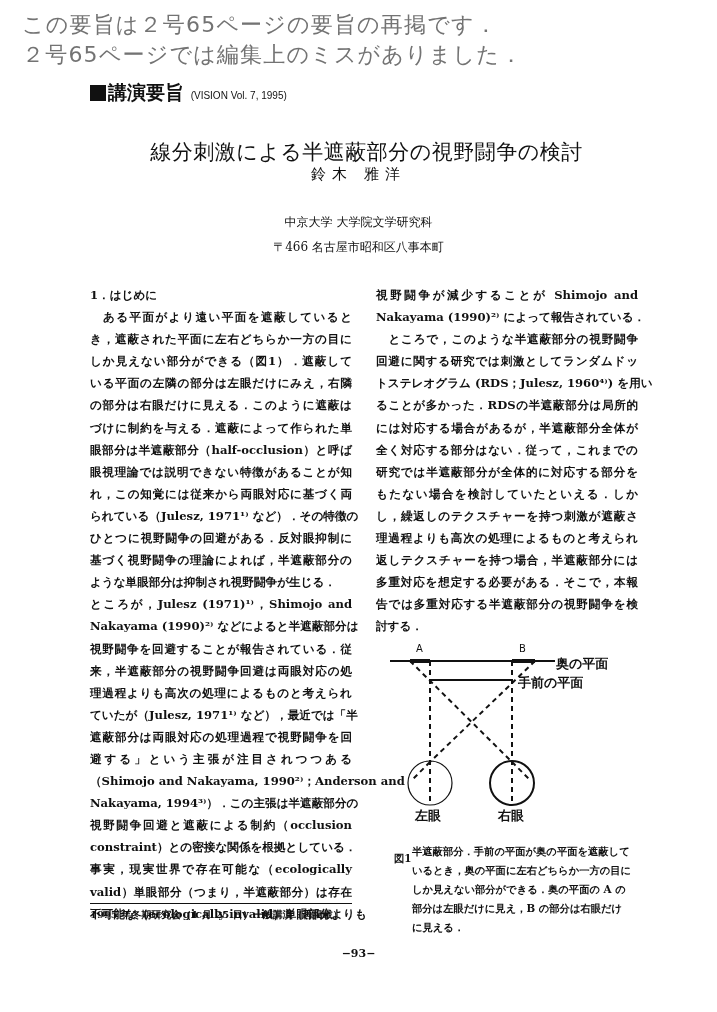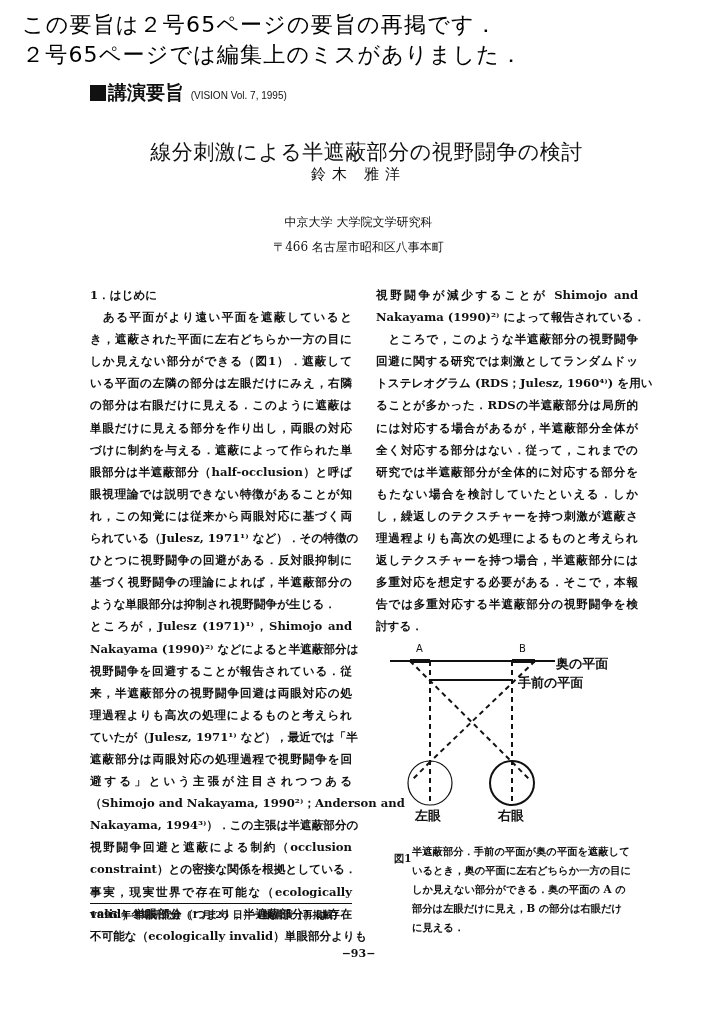--- a/index.html
+++ b/index.html
@@ -1,17 +1,17 @@
 <!DOCTYPE html>
 <html><head>
 <meta charset="utf-8">
 <style>
   html, body { margin:0; padding:0; background:#ffffff; }
   body { width:717px; height:1012px; position:relative; overflow:hidden; color:#111; font-family:"DejaVu Serif", serif; }
-  .notice { position:absolute; left:22px; font-family:"DejaVu Sans", sans-serif; font-size:22px; letter-spacing:1.2px; color:#000000; white-space:nowrap; }
+  .notice { position:absolute; left:22px; font-family:"DejaVu Sans", sans-serif; font-size:22px; letter-spacing:1.2px; color:#737373; white-space:nowrap; }
   .notice.l1 { top:10px; }
   .notice.l2 { top:40px; }
   .section-head { position:absolute; left:90px; top:80px; font-family:"DejaVu Sans", sans-serif; font-weight:bold; font-size:19px; white-space:nowrap; }
   .section-head .sq { display:inline-block; width:16px; height:16px; background:#111; vertical-align:-2px; margin-right:2px; }
   .section-head .vol { font-size:10px; font-weight:normal; font-family:"Liberation Sans", sans-serif; }
   .title { position:absolute; left:0; width:717px; top:138px; text-align:center; font-size:21px; letter-spacing:0.5px;margin-left:8px; }
   .author { position:absolute; left:0; width:717px; top:165px; text-align:center; font-size:15px; letter-spacing:6px; }
   .affil { position:absolute; left:0; width:717px; top:214px; text-align:center; font-size:12px; }
   .addr { position:absolute; left:0; width:717px; top:239px; text-align:center; font-size:12px; }
   .col { position:absolute; font-size:11.6px; line-height:22.1px; font-weight:bold; }
@@ -46,21 +46,20 @@
 <div class="addr">〒466 名古屋市昭和区八事本町</div>
 
 <div class="col left">
   <span class="jl last">1．はじめに</span>
   <div id="left-lines">
       <span class="jl">　ある平面がより遠い平面を遮蔽していると</span>
       <span class="jl">き，遮蔽された平面に左右どちらか一方の目に</span>
       <span class="jl">しか見えない部分ができる（図1）．遮蔽して</span>
       <span class="jl">いる平面の左隣の部分は左眼だけにみえ，右隣</span>
       <span class="jl">の部分は右眼だけに見える．このように遮蔽は</span>
-      <span class="jl">単眼だけに見える部分を作り出し，両眼の対応</span>
       <span class="jl">づけに制約を与える．遮蔽によって作られた単</span>
       <span class="jl">眼部分は半遮蔽部分（half-occlusion）と呼ば</span>
       <span class="jl">眼視理論では説明できない特徴があることが知</span>
       <span class="jl">れ，この知覚には従来から両眼対応に基づく両</span>
       <span class="jl">られている（Julesz, 1971¹⁾ など）．その特徴の</span>
       <span class="jl">ひとつに視野闘争の回避がある．反対眼抑制に</span>
       <span class="jl">基づく視野闘争の理論によれば，半遮蔽部分の</span>
       <span class="jl last">ような単眼部分は抑制され視野闘争が生じる．</span>
       <span class="jl">ところが，Julesz (1971)¹⁾，Shimojo and</span>
       <span class="jl">Nakayama (1990)²⁾ などによると半遮蔽部分は</span>

